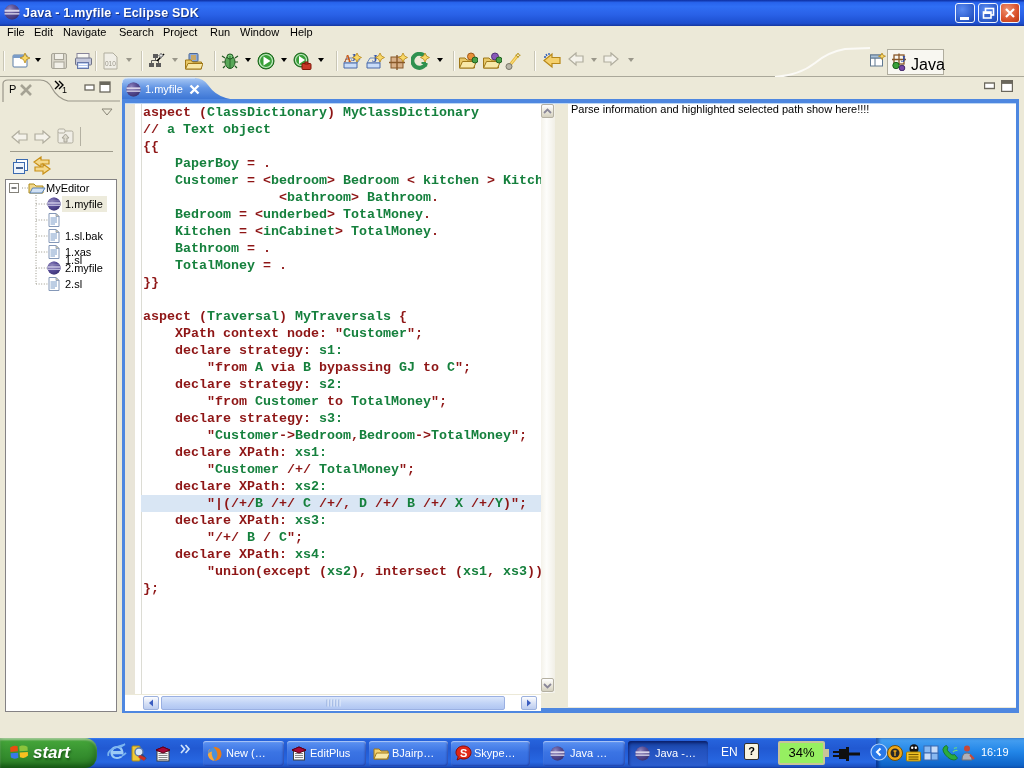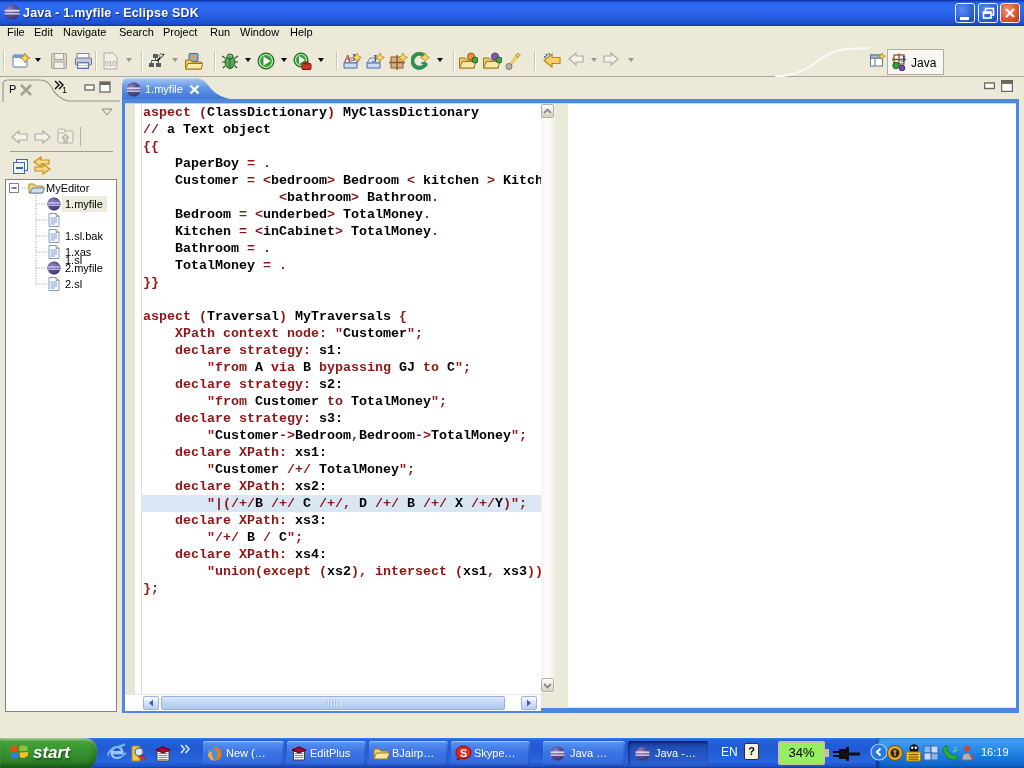--- a/index.html
+++ b/index.html
@@ -32,21 +32,21 @@
 #edTop{left:122px;top:99px;width:897px;height:4px;background:#4e87e0;}
 #edTopHi{left:122px;top:103px;width:897px;height:1px;background:#bcd6f4;}
 #edL{left:122px;top:99px;width:3px;height:614px;background:#4e87e0;}
 #edR{left:1016px;top:99px;width:3px;height:614px;background:#4e87e0;}
 #edB{left:122px;top:708px;width:897px;height:5px;background:#4e87e0;}
 #edwhite{left:125px;top:104px;width:416px;height:590px;background:#fff;}
 #hlline{left:141px;top:495px;width:400px;height:17px;background:#d9e6f4;}
 #codewrap{left:125px;top:104px;width:416px;height:590px;overflow:hidden;}
 pre.code{margin:0;position:absolute;left:18px;top:0;
  font-family:"Liberation Mono",monospace;font-size:13.333px;line-height:17px;font-weight:bold;}
-.k{color:#8e1515;}.n{color:#000000;}
+.k{color:#8e1515;}.n{color:#15803d;}
 
 #vsb{left:541px;top:104px;width:14px;height:589px;background:linear-gradient(90deg,#f4f2ea,#fdfdfb 40%,#f1efe6);}
 .sbtn{position:absolute;width:13px;height:14px;border:1px solid #b4b0a2;border-radius:2px;
  background:linear-gradient(#fefefe,#e8e5d8 60%,#d4d0bf);box-sizing:border-box;color:#8a8778;
  font-size:9px;text-align:center;line-height:12px;font-weight:bold;}
 #hsbrow{left:125px;top:695px;width:416px;height:16px;background:#fff;}
 .hbtn{position:absolute;top:696px;width:16px;height:14px;border:1px solid #9cb1dd;border-radius:2px;
  background:linear-gradient(#fdfdff,#d6e0f5 55%,#bccdf0);box-sizing:border-box;text-align:center;}
 #hthumb{left:161px;top:696px;width:344px;height:14px;border:1px solid #9ab0e2;border-radius:2px;
  background:linear-gradient(#dce7fb,#c2d4f6 50%,#b0c6f2);box-sizing:border-box;}
@@ -298,21 +298,21 @@
   </svg>
 
   <div class="abs" style="left:887px;top:49px;width:57px;height:26px;background:#f8f7f1;border:1px solid #b0ad9e;box-sizing:border-box;"></div>
   <svg class="abs" style="left:891px;top:53px;" width="18" height="18" viewBox="0 0 18 18">
     <rect x="3" y="2" width="10" height="9" fill="none" stroke="#885828" stroke-width="1.3"></rect>
     <path d="M8,0.5 L8,12 M1,6.5 L15,6.5" stroke="#885828" stroke-width="1.3"></path>
     <text x="10" y="9" font-size="9" font-weight="bold" fill="#2848a8" font-family="Liberation Serif">J</text>
     <circle cx="5" cy="12.5" r="3.2" fill="#38a038" stroke="#186018"></circle>
     <circle cx="11" cy="15" r="2.8" fill="#7848a8" stroke="#402868"></circle>
   </svg>
-  <span class="abs" style="left:911px;top:56px;font-size:12px;">Java</span>
+  <span class="abs" style="left:911px;top:56px;font-size:16px;">Java</span>
 
   <div class="abs" id="lpanel"></div>
 
   <svg class="abs" style="left:2px;top:78px;" width="119" height="25" viewBox="0 0 119 25">
     <path d="M1,24 L1,6 Q1,2 6,2 L38,2 Q46,2 50,10 Q55,20 66,23 L118,23" fill="#ece9d8" stroke="#9a978a" stroke-width="1.2"></path>
   </svg>
   <span class="abs" style="left:9px;top:83px;font-size:11px;">P</span>
   <svg class="abs" style="left:20px;top:84px;" width="13" height="12" viewBox="0 0 13 12">
     <path d="M1,1 L11,11 M11,1 L1,11" stroke="#a5a294" stroke-width="2.6"></path>
   </svg>
@@ -506,20 +506,21 @@
         </g>
       </svg>
     </div>
   <div class="abs hbtn" style="left:521px;">
       <svg width="14" height="12" viewBox="0 0 14 12" style="position:absolute;left:0;top:0;">
         <path d="M5,2.5 L9,6 L5,9.5 Z" fill="#3a5dc0"></path>
       </svg>
     </div>
 
   <div class="abs" id="rpanel"></div>
+  <div class="abs" id="rptext">Parse information and highlighted selected path show here!!!!</div>
 
 
   <div class="abs" id="taskbar"></div>
   <div class="abs" id="startbtn"></div>
   <svg class="abs" style="left:9px;top:742px;" width="21" height="21" viewBox="0 0 21 21">
     <g transform="rotate(-4 10 10)">
       <path d="M1.5,4.8 Q4.5,3 6.5,3.4 L9,4.2 L9,9.3 L1.5,9.3 Z" fill="#e84e10"></path>
       <path d="M10.6,4.6 L13,3.8 Q16,3.4 18.8,5.4 L18.8,9.3 L10.6,9.3 Z" fill="#8bc43c"></path>
       <path d="M1.5,10.6 L9,10.6 L9,15.6 Q6,16.8 4,16.2 L1.5,15 Z" fill="#3a78e8"></path>
       <path d="M10.6,10.6 L18.8,10.6 L18.8,14.2 Q16,16.6 13.5,16.2 L10.6,15.4 Z" fill="#f8c020"></path>

